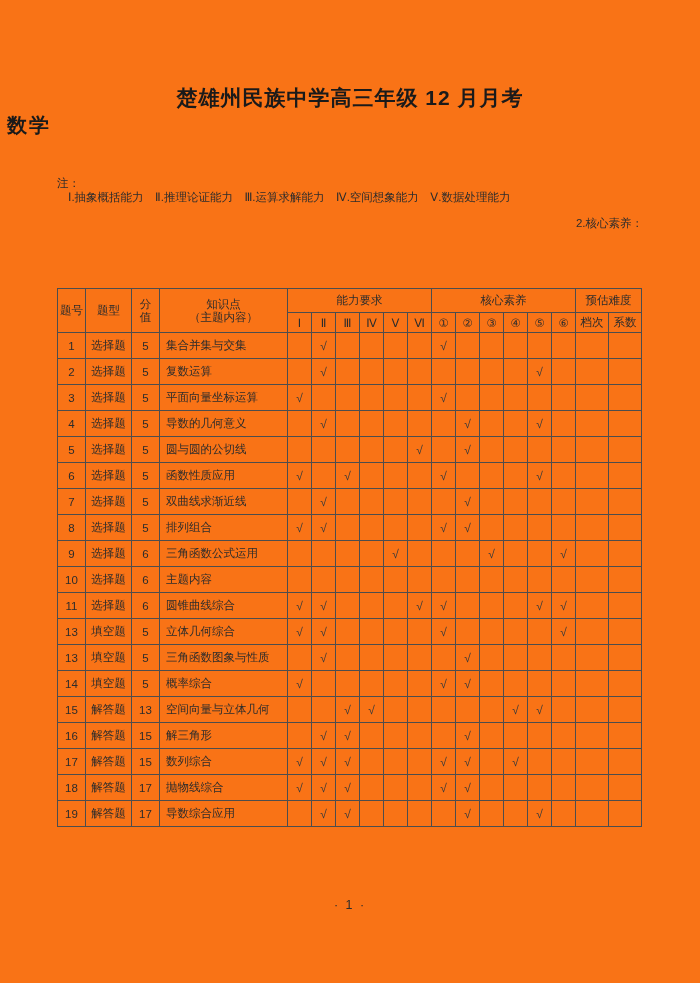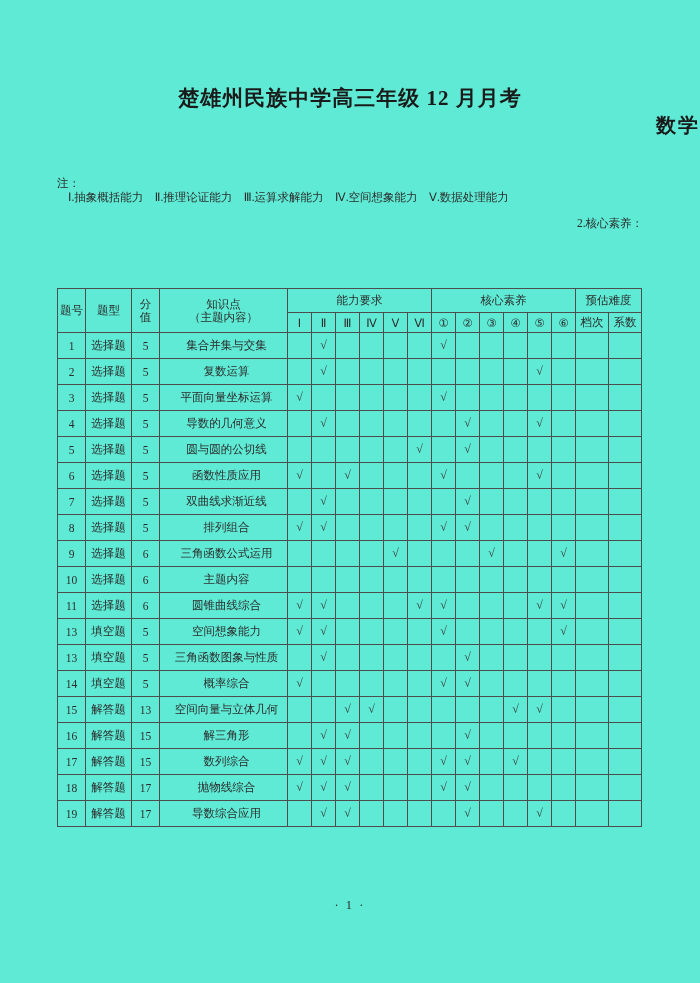--- a/index.html
+++ b/index.html
@@ -1,47 +1,47 @@
 <!DOCTYPE html>
 <html><head>
 <meta charset="utf-8">
 <style>
   html,body{margin:0;padding:0;background:#ffffff;}
   .sheet{
-    position:relative;width:700px;height:983px;background:#5eead4;
-    font-family:Liberation Serif, serif;color:#333;
+    position:relative;width:700px;height:983px;background:#f97316;
+    font-family:Liberation Sans, sans-serif;color:#333;
     overflow:hidden;
   }
   .title{
     position:absolute;top:84px;left:0;right:0;text-align:center;
     font-size:21px;font-weight:700;letter-spacing:1px;color:#1a1a1a;
   }
   .subtitle{
-    position:absolute;top:112px;left:0;right:0;text-align:right;
-    font-size:20px;font-weight:700;letter-spacing:2px;color:#1a1a1a;
+    position:absolute;top:112px;left:0;right:0;text-align:left;
+    font-size:20px;font-weight:700;letter-spacing:2px;color:#1a1a1a;padding-left:7px;
   }
   .notes{
     position:absolute;left:57px;top:176px;right:57px;
     font-size:11.5px;line-height:14px;color:#2c2c2c;
   }
   .notes .indent{padding-left:11px;}
   .notes .gap-above{margin-top:12px;text-align:right;}
   table.spec{
     position:absolute;left:57px;top:288px;
     border-collapse:collapse;table-layout:fixed;width:584px;
     font-size:11.5px;color:#2c2c2c;
   }
   table.spec th,table.spec td{
     border:1px solid #4d4d4d;font-weight:normal;text-align:center;
     padding:0;overflow:hidden;white-space:nowrap;
   }
   table.spec thead tr.h1{height:24px;}
   table.spec thead tr.h2{height:20px;}
   table.spec tbody tr{height:26px;}
-  table.spec td.topic{text-align:center;padding-left:6px;margin-top:44px;}
+  table.spec td.topic{text-align:left;padding-left:6px;margin-top:44px;}
   table.spec td.chk{font-size:12px;color:#3a3a3a;}
   .blk{display:block;line-height:13px;}
   .footer{
     position:absolute;top:898px;left:0;right:0;text-align:center;
     font-size:12.5px;color:#2c2c2c;letter-spacing:2px;
   }
 </style>
 </head>
 <body>
 
@@ -328,21 +328,21 @@
           <td class="chk"></td>
           <td class="chk">√</td>
           <td class="chk">√</td>
           <td></td>
           <td></td>
         </tr>
         <tr>
           <td>13</td>
           <td>填空题</td>
           <td>5</td>
-          <td class="topic">空间想象能力</td>
+          <td class="topic">立体几何综合</td>
           <td class="chk">√</td>
           <td class="chk">√</td>
           <td class="chk"></td>
           <td class="chk"></td>
           <td class="chk"></td>
           <td class="chk"></td>
           <td class="chk">√</td>
           <td class="chk"></td>
           <td class="chk"></td>
           <td class="chk"></td>

